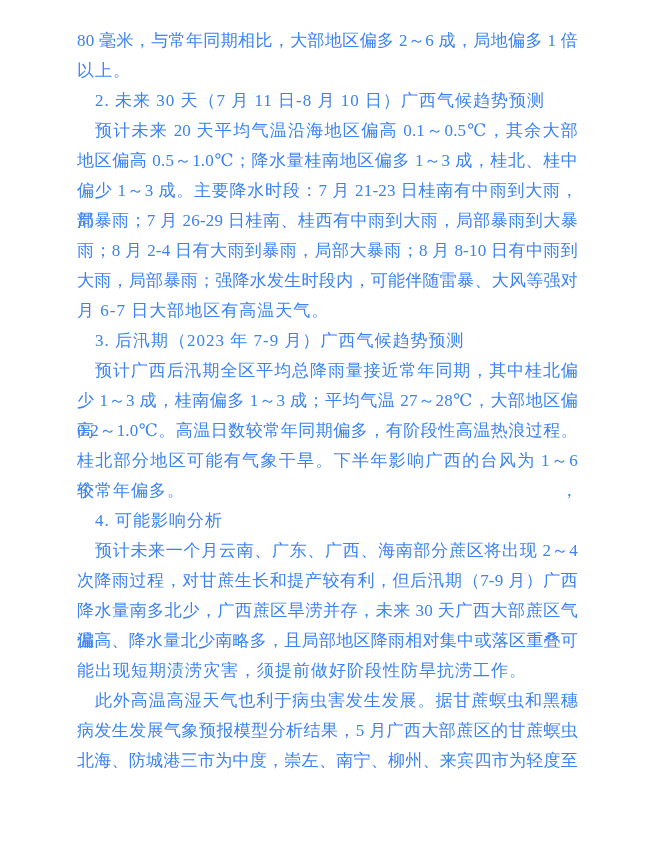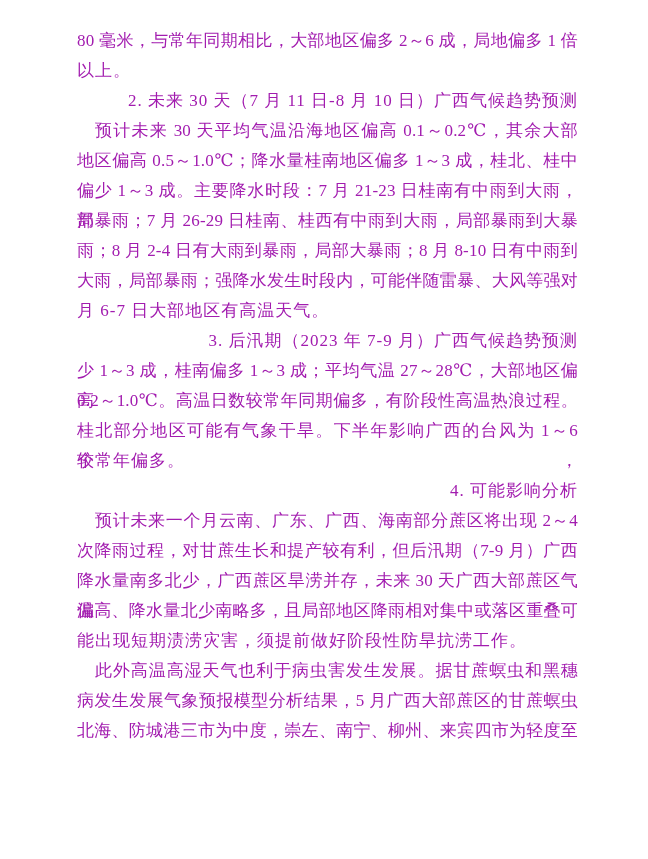--- a/index.html
+++ b/index.html
@@ -29,38 +29,38 @@
     text-rendering: optimizeLegibility;
   }
   .line.fill {
     letter-spacing: 0.2px;
     white-space: normal;
     text-align: justify;
     text-align-last: justify;
   }
   .line.indent {
     text-indent: 18px;
-    text-align: right;
   }
 </style>
 </head>
 <body style="background: rgb(255, 255, 255);">
 
-<div class="page" style="color: #a21caf;">
+<div class="page" style="color: #3b82f6;">
     <div class="line fill">80 毫米，与常年同期相比，大部地区偏多 2～6 成，局地偏多 1 倍</div>
     <div class="line">以上。</div>
     <div class="line indent">2. 未来 30 天（7 月 11 日-8 月 10 日）广西气候趋势预测</div>
-    <div class="line indent fill">预计未来 30 天平均气温沿海地区偏高 0.1～0.2℃，其余大部</div>
+    <div class="line indent fill">预计未来 20 天平均气温沿海地区偏高 0.1～0.5℃，其余大部</div>
     <div class="line fill">地区偏高 0.5～1.0℃；降水量桂南地区偏多 1～3 成，桂北、桂中</div>
     <div class="line fill">偏少 1～3 成。主要降水时段：7 月 21-23 日桂南有中雨到大雨，局</div>
     <div class="line fill">部暴雨；7 月 26-29 日桂南、桂西有中雨到大雨，局部暴雨到大暴</div>
     <div class="line fill">雨；8 月 2-4 日有大雨到暴雨，局部大暴雨；8 月 8-10 日有中雨到</div>
     <div class="line fill">大雨，局部暴雨；强降水发生时段内，可能伴随雷暴、大风等强对</div>
     <div class="line">月 6-7 日大部地区有高温天气。</div>
     <div class="line indent">3. 后汛期（2023 年 7-9 月）广西气候趋势预测</div>
+    <div class="line indent fill">预计广西后汛期全区平均总降雨量接近常年同期，其中桂北偏</div>
     <div class="line fill">少 1～3 成，桂南偏多 1～3 成；平均气温 27～28℃，大部地区偏高</div>
     <div class="line fill">0.2～1.0℃。高温日数较常年同期偏多，有阶段性高温热浪过程。</div>
     <div class="line fill">桂北部分地区可能有气象干旱。下半年影响广西的台风为 1～6 个，</div>
     <div class="line">较常年偏多。</div>
     <div class="line indent">4. 可能影响分析</div>
     <div class="line indent fill">预计未来一个月云南、广东、广西、海南部分蔗区将出现 2～4</div>
     <div class="line fill">次降雨过程，对甘蔗生长和提产较有利，但后汛期（7-9 月）广西</div>
     <div class="line fill">降水量南多北少，广西蔗区旱涝并存，未来 30 天广西大部蔗区气温</div>
     <div class="line fill">偏高、降水量北少南略多，且局部地区降雨相对集中或落区重叠可</div>
     <div class="line">能出现短期渍涝灾害，须提前做好阶段性防旱抗涝工作。</div>

